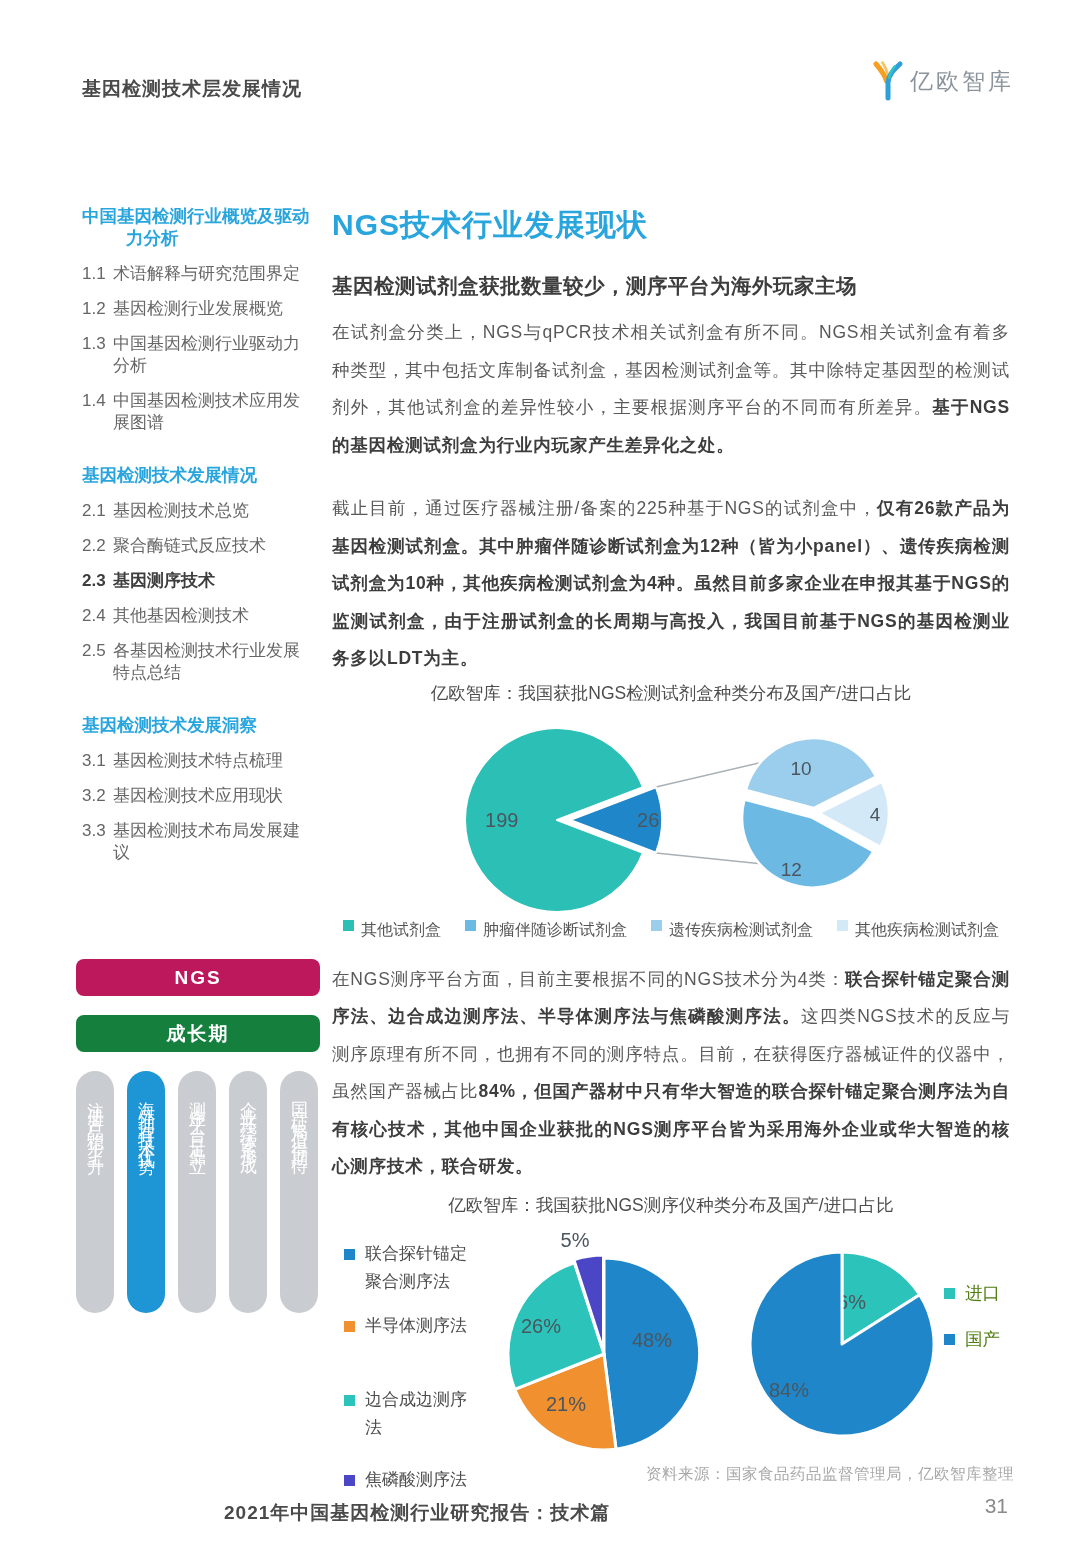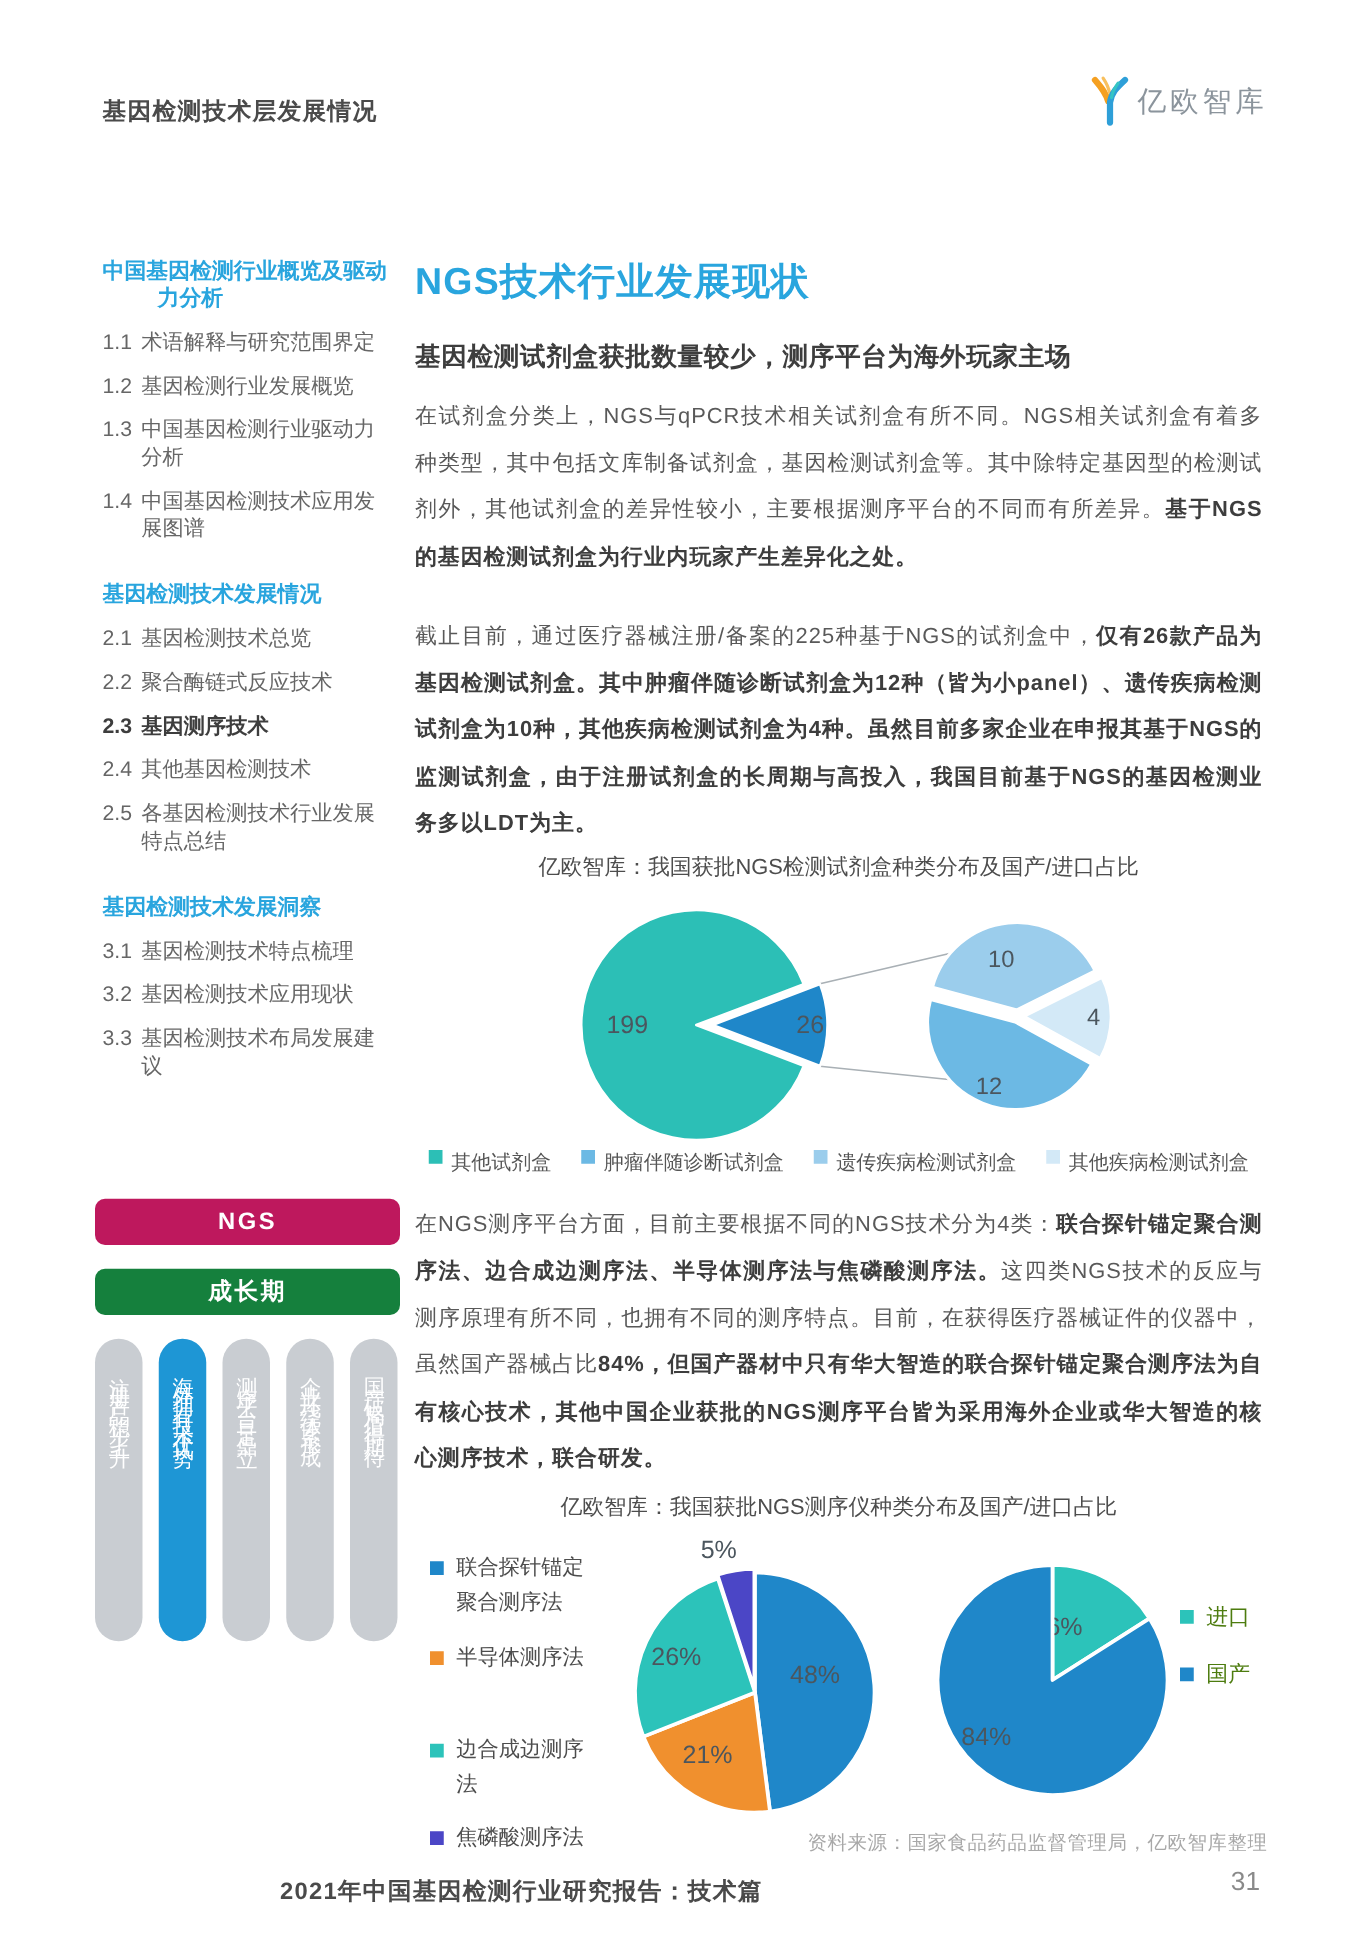--- a/index.html
+++ b/index.html
@@ -52,21 +52,21 @@
   .lg-sq{display:inline-block;width:11px;height:11px;margin-right:7px;flex:none;}
 
   .chart2-wrap{position:relative;height:236px;}
   .chart2-wrap svg{position:absolute;left:0;top:0;}
   .legend-left{position:absolute;left:12px;top:12px;width:130px;font-size:17px;
                color:#4d4d4d;line-height:28px;}
   .ll-item{position:relative;padding-left:21px;}
   .ll-item .lg-sq{position:absolute;left:0;top:9px;}
   .ll-item.m1{margin-bottom:16px;}
   .ll-item.m2{margin-bottom:46px;}
-  .ll-item.m3{margin-bottom:14px;}
+  .ll-item.m3{margin-bottom:24px;}
   .legend-right{position:absolute;left:612px;top:52px;font-size:17.5px;color:#4d7c0f;}
   .legend-right .ll-item{margin-bottom:20px;line-height:26px;}
   .legend-right .lg-sq{top:8px;}
 
   
   .source-note{position:absolute;right:66px;top:1464px;font-size:15.5px;color:#a8a8a8;
                letter-spacing:0.5px;}
   .footer-title{position:absolute;left:224px;top:1500px;font-size:19px;font-weight:bold;
                 color:#4a4a4a;letter-spacing:1px;}
   .page-num{position:absolute;right:72px;top:1494px;font-size:21px;color:#8a8a8a;}

